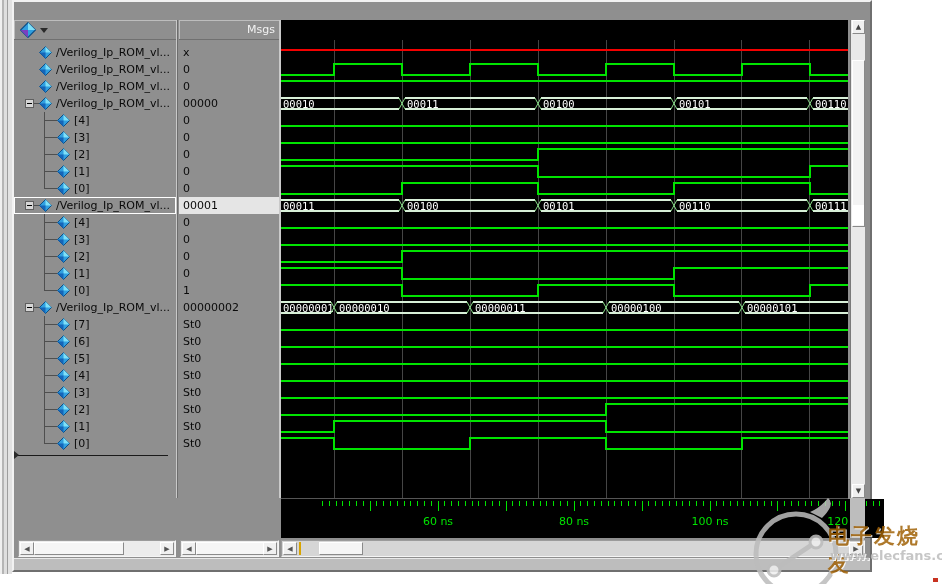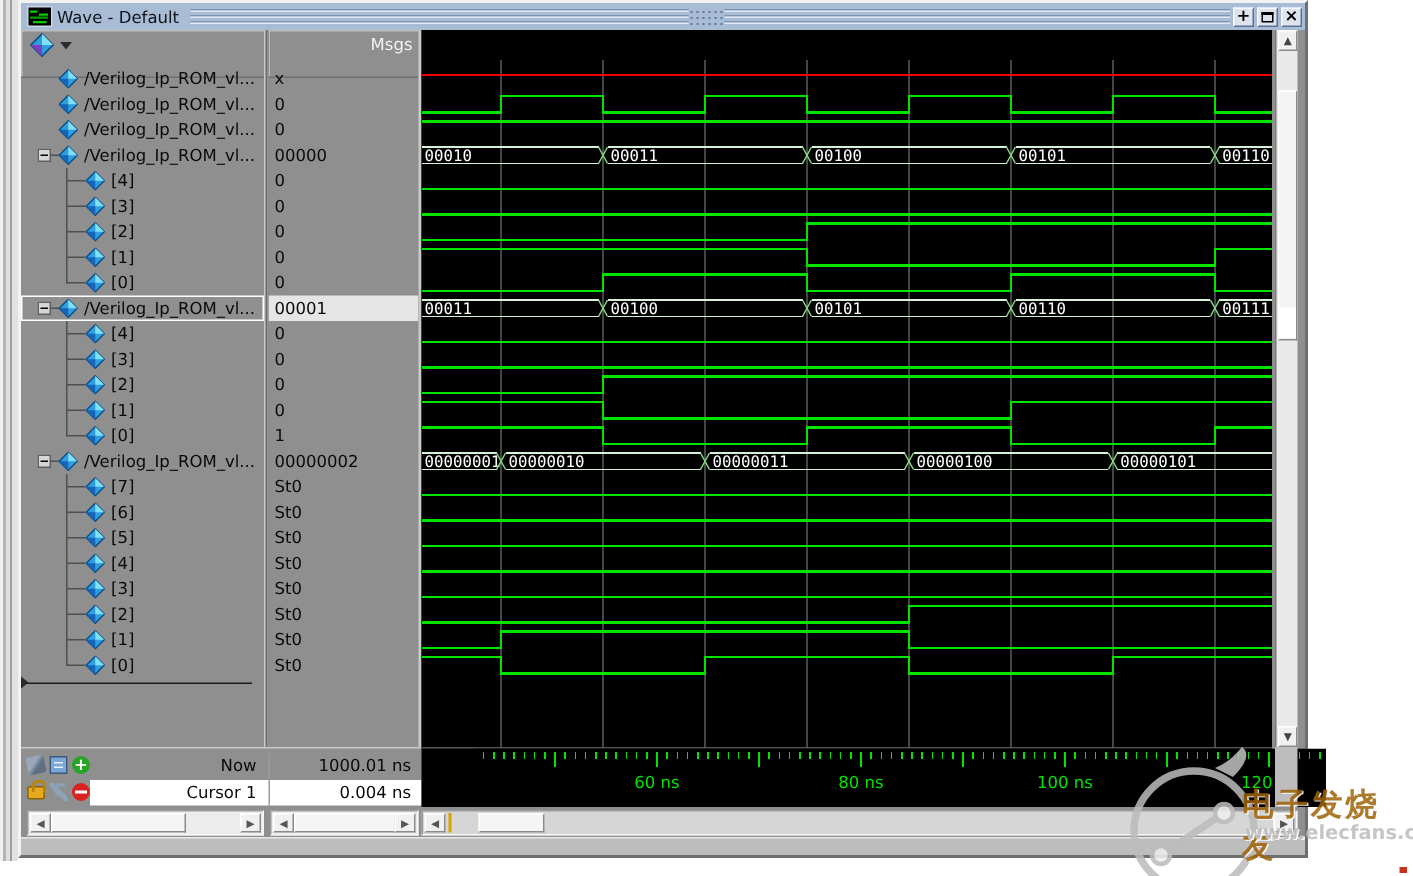--- a/index.html
+++ b/index.html
@@ -29,21 +29,21 @@
     font-size:11px;font-weight:bold;color:#000;line-height:10px;flex:none;cursor:default;}
   .restore-glyph{position:relative;width:8px;height:7px;border:1px solid #000;background:#dde4ee;}
   .restore-glyph::before{content:"";position:absolute;left:-1px;right:-1px;top:-1px;height:2px;background:#000;}
 
   
   .names-col{position:absolute;left:0;top:18px;width:162px;height:478px;background:#8f8f8f;overflow:hidden;}
   .col-sep1{position:absolute;left:162px;top:18px;width:2px;height:478px;background:#c9c9c9;border-right:1px solid #6d6d6d;}
   .values-col{position:absolute;left:165px;top:18px;width:100px;height:478px;background:#8f8f8f;overflow:hidden;}
   .col-sep2{position:absolute;left:265px;top:18px;width:2px;height:478px;background:#c9c9c9;}
   .wave-col{position:absolute;left:267px;top:18px;width:567px;height:478px;background:#000;}
-  .panel-header{position:absolute;left:0;top:0;right:0;height:32px;border-bottom:1px solid #707070;
+  .panel-header{position:absolute;left:0;top:0;right:0;height:20px;border-bottom:1px solid #707070;
     box-shadow:inset 1px 1px 0 #bdbdbd;}
   .msgs-label{position:absolute;right:4px;top:3px;font-size:11px;color:#f2f2f2;}
   .hdr-diamond{position:absolute;left:6px;top:2px;}
   .hdr-arrow{position:absolute;left:26px;top:8px;width:0;height:0;border-left:4px solid transparent;
     border-right:4px solid transparent;border-top:5px solid #2a2a2a;}
 
   .rows{position:absolute;left:0;top:24px;right:0;}
   .srow{position:relative;height:17px;font-size:11px;color:#0a0a0a;line-height:17px;white-space:nowrap;}
   .srow .nm{position:absolute;left:42px;top:0;}
   .srow.child .nm{left:60px;}
@@ -121,42 +121,20 @@
   .red-dot{position:absolute;left:933px;top:578px;width:5px;height:4px;background:#c83220;z-index:51;}
 </style>
 </head>
 <body>
 
 <div class="left-strip"></div>
 
 <div class="wave-window">
   <div class="win-inner">
 
-    <div class="titlebar">
-      <svg class="title-icon" viewBox="0 0 17 14">
-        <rect x="0" y="0" width="17" height="14" fill="#cfd8e6"></rect>
-        <rect x="1" y="1" width="15" height="12" fill="#000"></rect>
-        <rect x="2" y="3" width="5" height="1.5" fill="#00d000"></rect>
-          <rect x="8" y="5" width="6" height="1.5" fill="#00d000"></rect>
-        <rect x="2" y="7" width="12" height="1.5" fill="#00a000"></rect>
-          <rect x="4" y="10" width="9" height="1.5" fill="#00d000"></rect>
-      </svg>
-      <span class="title-text">Wave - Default</span>
-      <div class="grip">
-        <div class="groove"></div>
-          <div class="groove"></div>
-          <div class="groove"></div>
-        <div class="grip-dots"></div>
-      </div>
-      <div class="tb-btn">+</div>
-      <div class="tb-btn">
-          <span class="restore-glyph"></span>
-        </div>
-      <div class="tb-btn">×</div>
-    </div>
 
     <div class="names-col">
       <div class="panel-header">
         <svg class="hdr-diamond" width="16" height="16" viewBox="0 0 14 14">
           <polygon points="7,0.5 13.5,7 7,13.5 0.5,7" fill="#2f9fe0" stroke="#0d4f86"></polygon>
           <polygon points="7,0.5 13.5,7 7,7" fill="#7fe0f8"></polygon>
           <polygon points="7,7 7,13.5 0.5,7" fill="#7a3fc0"></polygon>
         </svg>
         <div class="hdr-arrow"></div>
       </div>
@@ -539,41 +517,20 @@
         </svg>
     </div>
 
     <div class="vscroll">
       <div class="vs-btn vs-up">▲</div>
       <div class="vs-thumb"></div>
       <div class="vs-page"></div>
       <div class="vs-btn vs-down">▼</div>
     </div>
 
-    <div class="bottom-left">
-      <div class="b-row b-row1">
-        <div class="b-icons">
-          <div class="mini ic-stamp"></div>
-          <div class="mini ic-note"></div>
-          <div class="mini ic-add"></div>
-        </div>
-        <div class="b-name">Now</div>
-        <div class="b-val">1000.01 ns</div>
-      </div>
-      <div class="b-row b-row2">
-        <div class="cell-wrap"></div>
-        <div class="b-icons">
-          <div class="mini ic-lock"></div>
-          <div class="mini ic-wrench"></div>
-          <div class="mini ic-del"></div>
-        </div>
-        <div class="b-name">Cursor 1</div>
-        <div class="b-val">0.004 ns</div>
-      </div>
-    </div>
 
     <div class="ruler-block">
       <svg id="ruler-svg" width="567" height="39">
           <rect x="0" y="0" width="567" height="39" fill="#000000"></rect>
           <line x1="5.4" y1="2" x2="5.4" y2="7" stroke="#00e400" stroke-width="1" shape-rendering="crispEdges"></line>
           <line x1="12.2" y1="2" x2="12.2" y2="7" stroke="#00e400" stroke-width="1" shape-rendering="crispEdges"></line>
           <line x1="19.0" y1="2" x2="19.0" y2="7" stroke="#00e400" stroke-width="1" shape-rendering="crispEdges"></line>
           <line x1="25.8" y1="2" x2="25.8" y2="7" stroke="#00e400" stroke-width="1" shape-rendering="crispEdges"></line>
           <line x1="32.6" y1="2" x2="32.6" y2="7" stroke="#00e400" stroke-width="1" shape-rendering="crispEdges"></line>
           <line x1="39.4" y1="2" x2="39.4" y2="7" stroke="#00e400" stroke-width="1" shape-rendering="crispEdges"></line>

